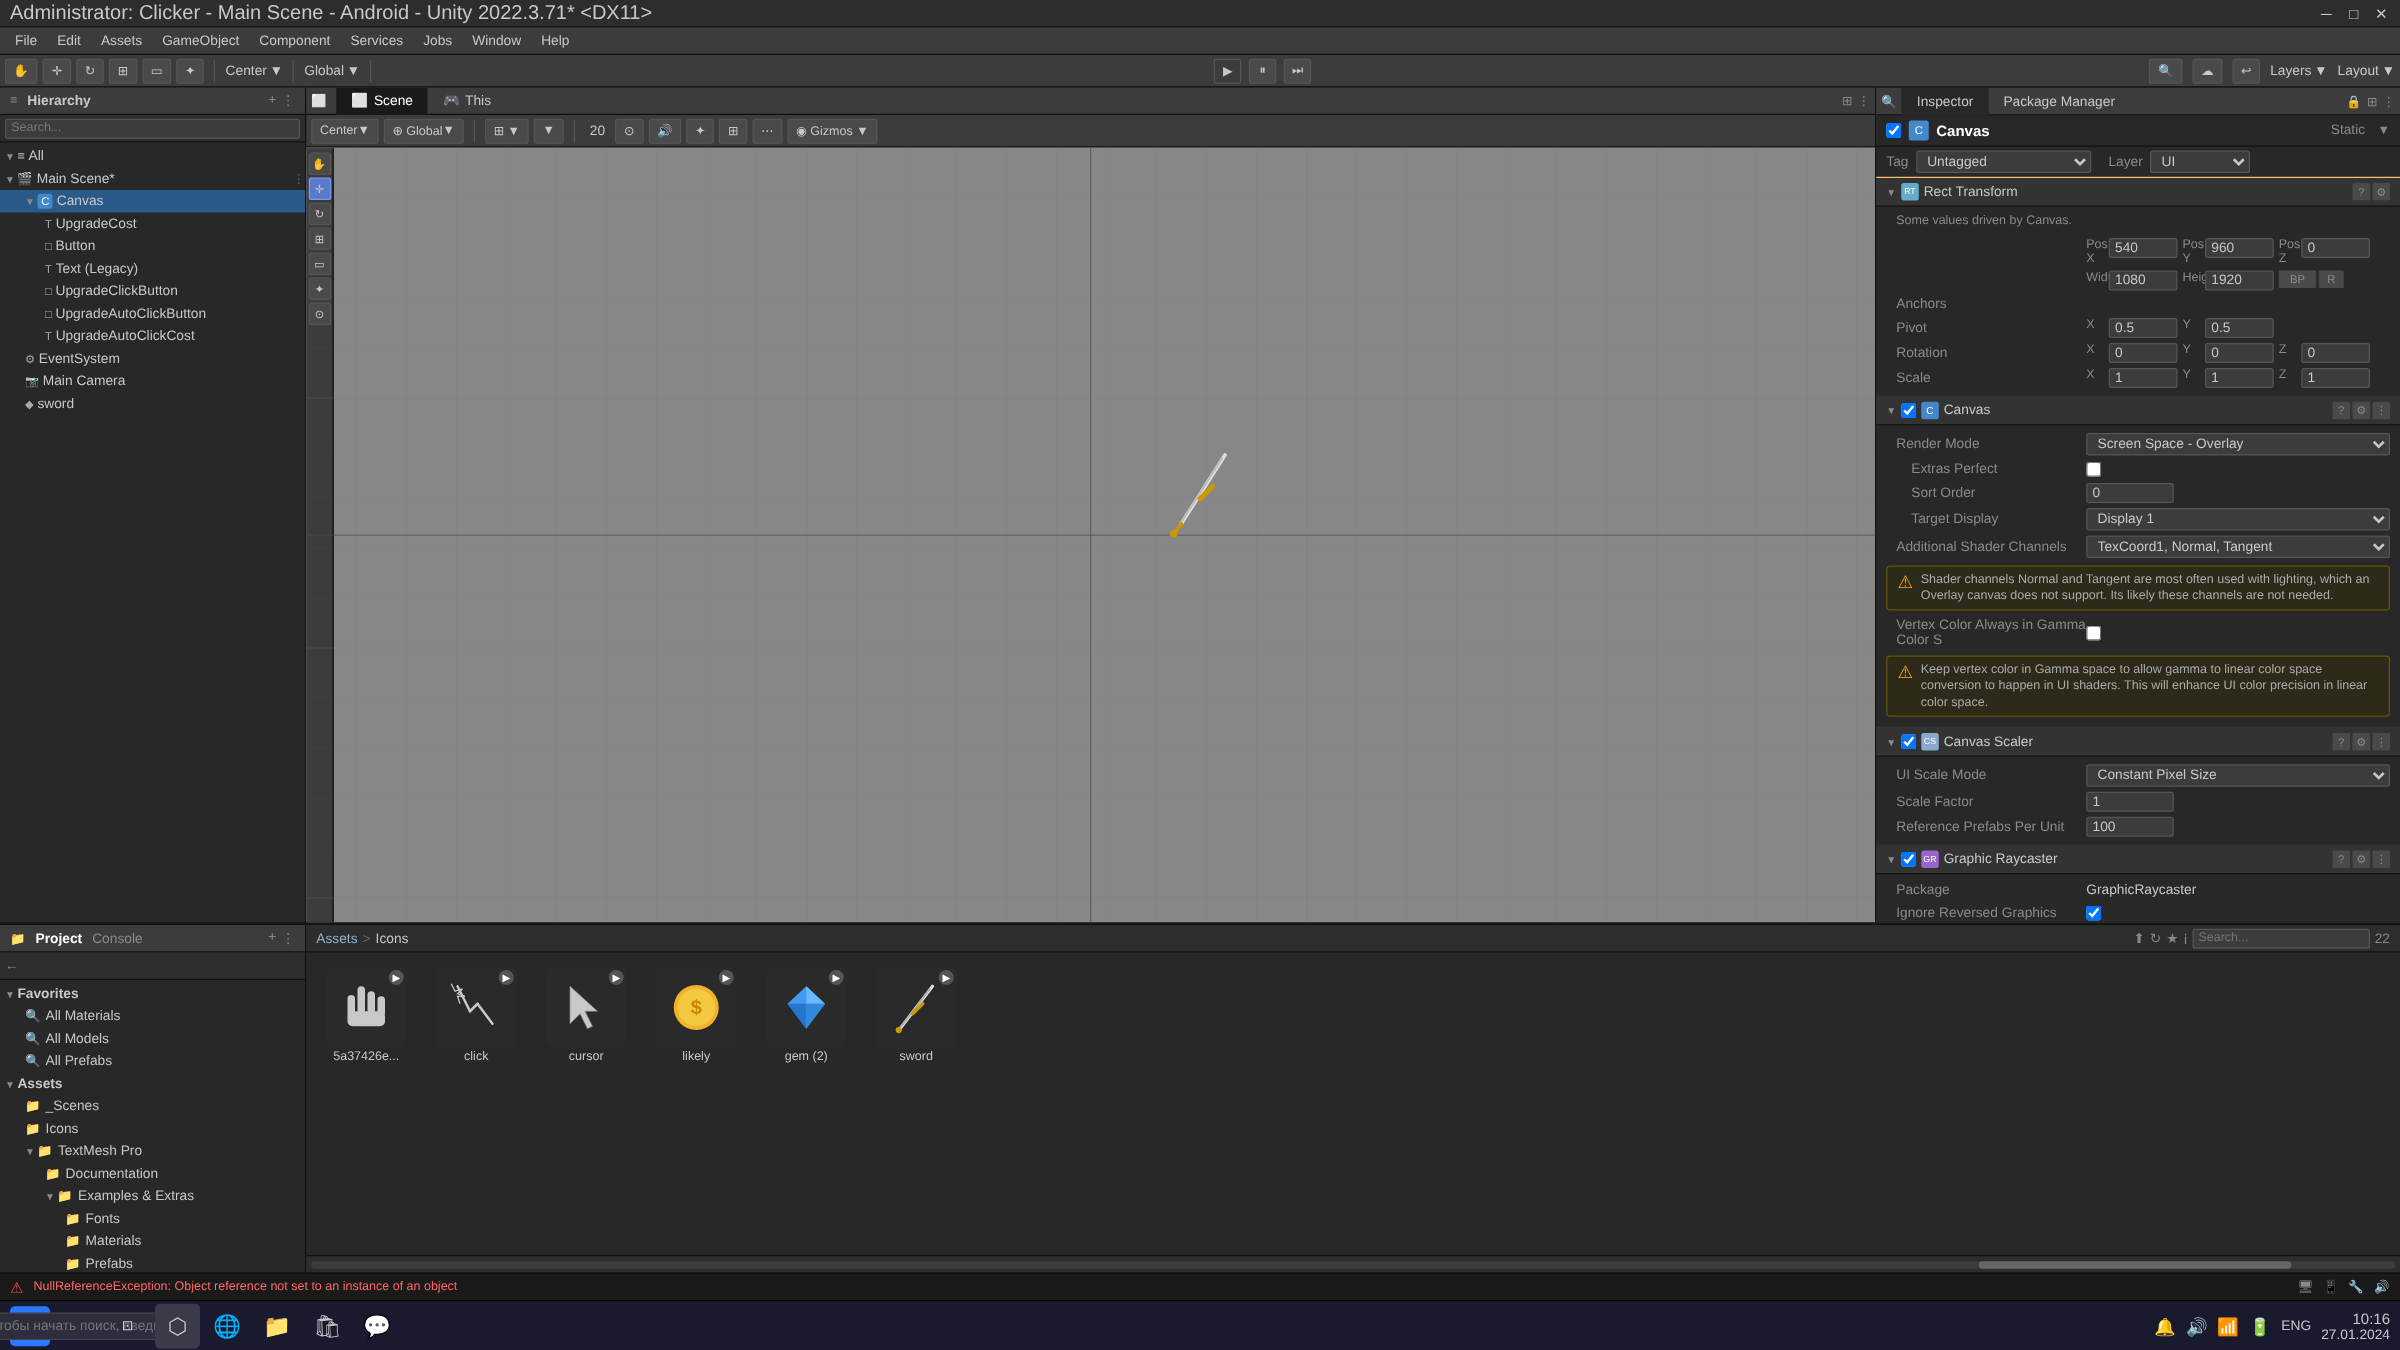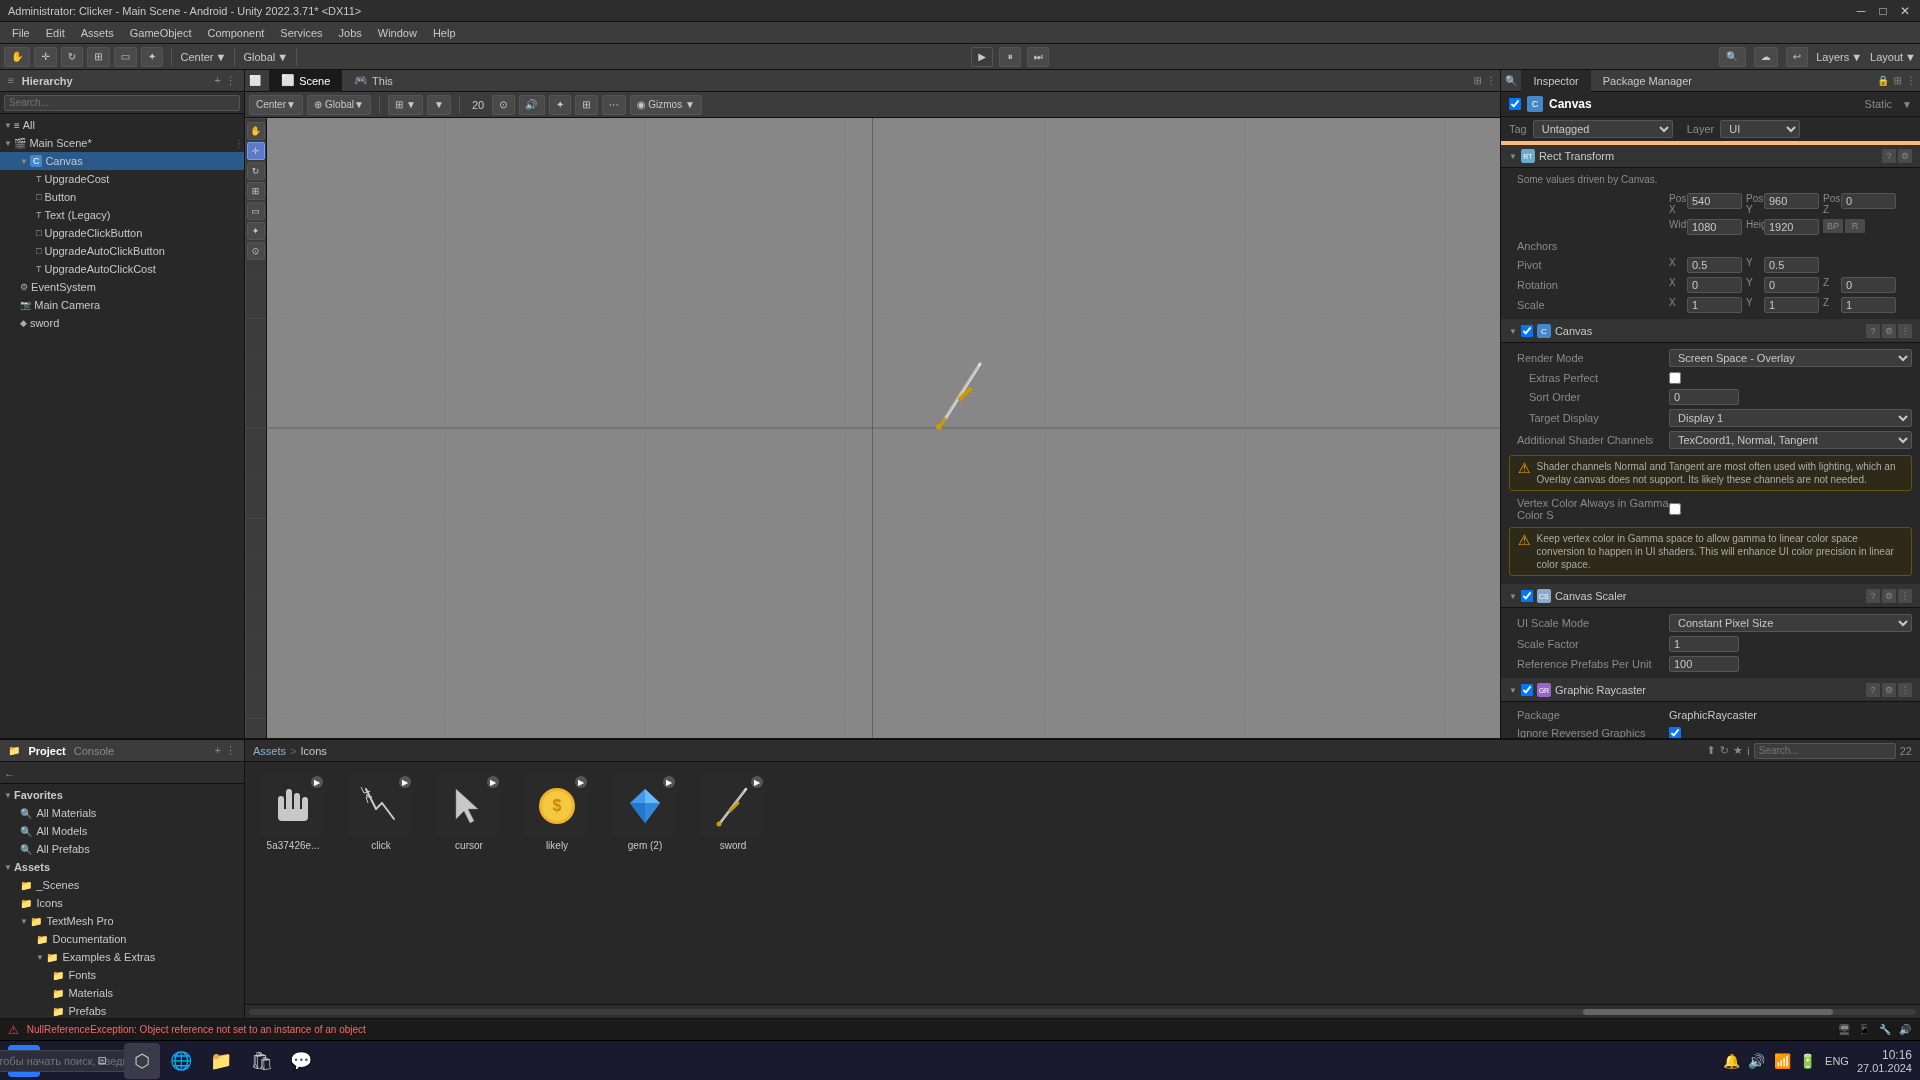--- a/index.html
+++ b/index.html
@@ -49,21 +49,21 @@
     
     .inspector-panel { width: 420px; background: #282828; border-left: 1px solid #111; display: flex; flex-direction: column; overflow-y: auto; }
     .inspector-tabs { height: 22px; background: #3c3c3c; display: flex; align-items: center; border-bottom: 1px solid #111; }
     .inspector-tab { padding: 2px 12px; font-size: 11px; cursor: pointer; height: 22px; display: flex; align-items: center; }
     .inspector-tab.active { background: #282828; }
     .inspector-header { display: flex; align-items: center; padding: 4px 8px; gap: 6px; border-bottom: 1px solid #111; }
     .inspector-checkbox { width: 12px; height: 12px; }
     .inspector-obj-name { font-size: 12px; color: #fff; font-weight: bold; }
     .inspector-static { margin-left: auto; font-size: 11px; color: #8a8a8a; }
 
-    .inspector-tag-row { display: flex; align-items: center; padding: 3px 8px; gap: 6px; font-size: 11px; border-bottom: 4px solid #fdba74; }
+    .inspector-tag-row { display: flex; align-items: center; padding: 3px 8px; gap: 6px; font-size: 11px; border-bottom: 1px solid #fdba74; }
     .inspector-dropdown { background: #3c3c3c; border: 1px solid #555; border-radius: 2px; padding: 1px 4px; font-size: 11px; color: #c8c8c8; height: 18px; }
 
     .component-header { display: flex; align-items: center; padding: 4px 8px; background: #333; border-bottom: 1px solid #111; cursor: pointer; gap: 4px; }
     .component-fold { font-size: 8px; color: #8a8a8a; }
     .component-name { font-size: 11px; color: #c8c8c8; font-weight: normal; flex: 1; }
     .component-btns { display: flex; gap: 2px; }
     .comp-btn { width: 14px; height: 14px; background: #4a4a4a; border: none; color: #8a8a8a; font-size: 9px; cursor: pointer; display: flex; align-items: center; justify-content: center; border-radius: 1px; }
 
     .component-body { padding: 4px 8px; border-bottom: 1px solid #333; }
     .prop-row { display: flex; align-items: center; padding: 2px 0; min-height: 18px; }
@@ -119,21 +119,21 @@
     .gr-icon { width: 14px; height: 14px; background: #9966cc; border-radius: 2px; display: flex; align-items: center; justify-content: center; font-size: 7px; color: #fff; }
 
     .bottom-panels { display: flex; height: 280px; border-top: 1px solid #111; }
   </style>
 </head>
 <body>
 
 <div id="app" style="width:1920px;height:1080px;display:flex;flex-direction:column;overflow:hidden;">
 
   <div class="title-bar">
-    <span style="font-size:11px;color:#c8c8c8;">Administrator: Clicker - Main Scene - Android - Unity 2022.3.71* &lt;DX11&gt;</span>
+    <span style="font-size:16px;color:#c8c8c8;">Administrator: Clicker - Main Scene - Android - Unity 2022.3.71* &lt;DX11&gt;</span>
     <div class="title-bar-controls">
       <button class="title-btn">─</button>
       <button class="title-btn">□</button>
       <button class="title-btn">✕</button>
     </div>
   </div>
 
   <div class="menu-bar">
     <span class="menu-item">File</span>
     <span class="menu-item">Edit</span>
@@ -417,21 +417,21 @@
               </div>
             </div>
             <div class="prop-row">
               <span class="prop-label"></span>
               <div class="xyz-row">
                 <span class="xyz-label">Width</span>
                 <input class="xyz-input" value="1080" style="">
                 <span class="xyz-label">Height</span>
                 <input class="xyz-input" value="1920" style="">
                 <div style="display:flex;gap:2px;">
-                  <button class="comp-btn" style="width:20px;">BP</button>
+                  <button class="comp-btn" style="width:30px;">BP</button>
                   <button class="comp-btn" style="width:20px;">R</button>
                 </div>
               </div>
             </div>
             <div class="prop-row">
               <span class="prop-label" style="padding-left:8px;">Anchors</span>
             </div>
             <div class="prop-row">
               <span class="prop-label" style="padding-left:8px;">Pivot</span>
               <div class="xyz-row">

